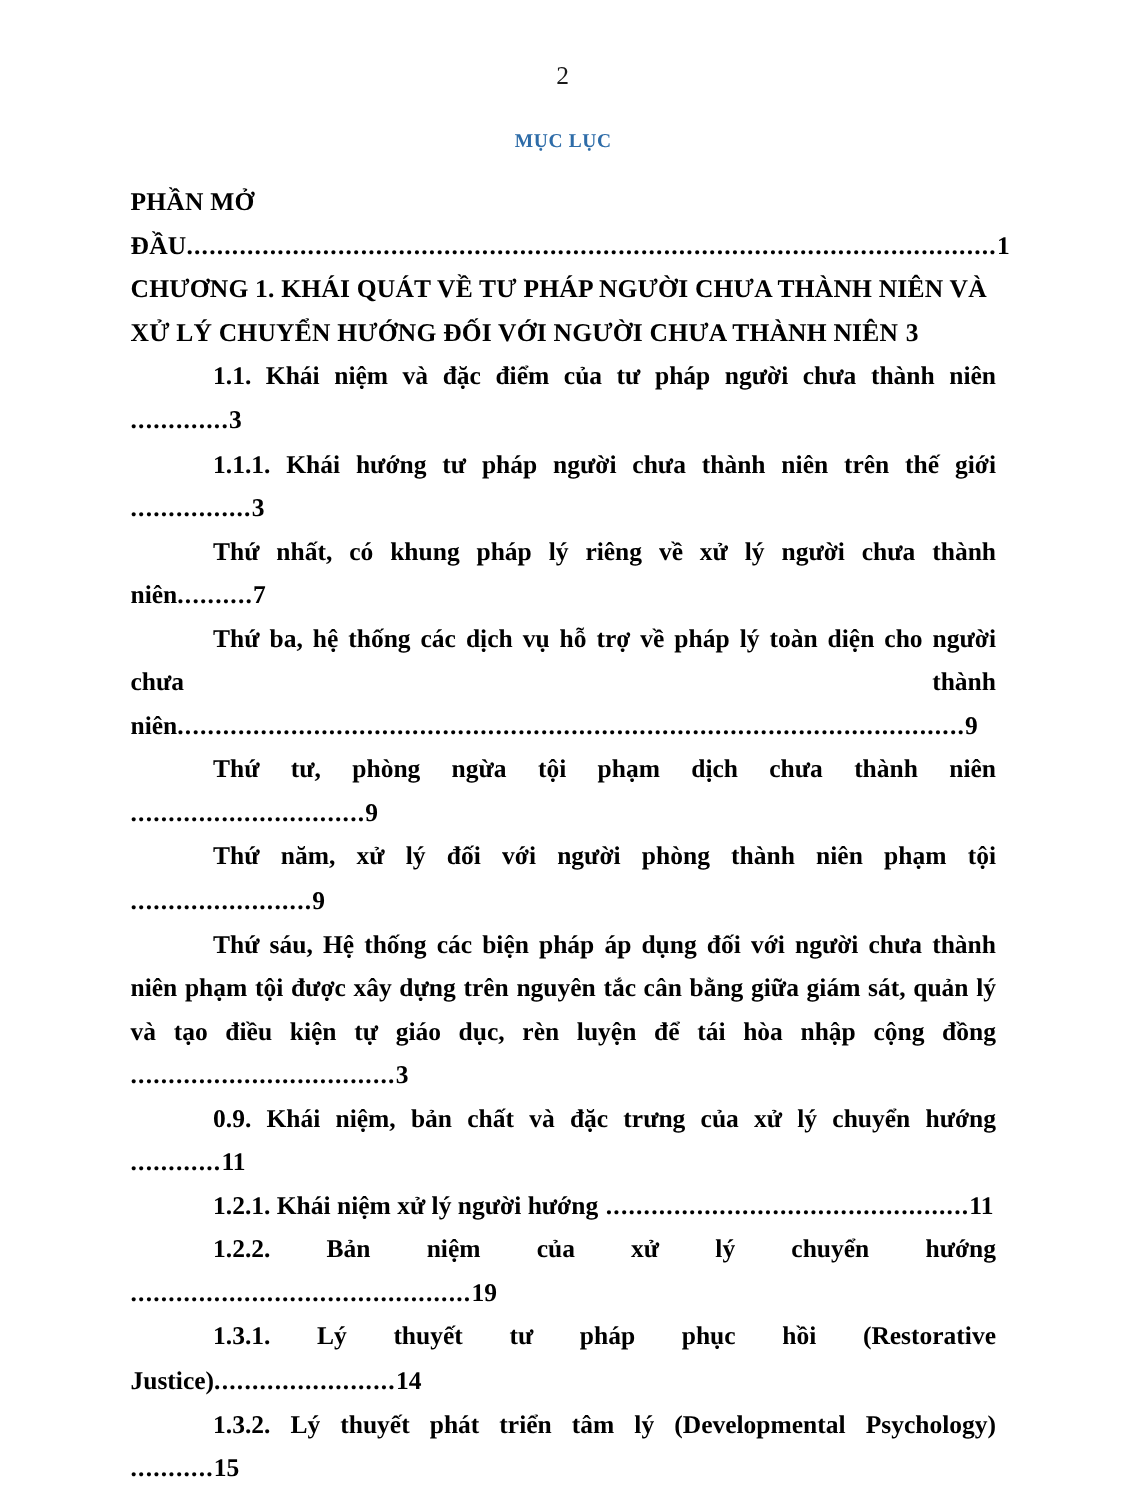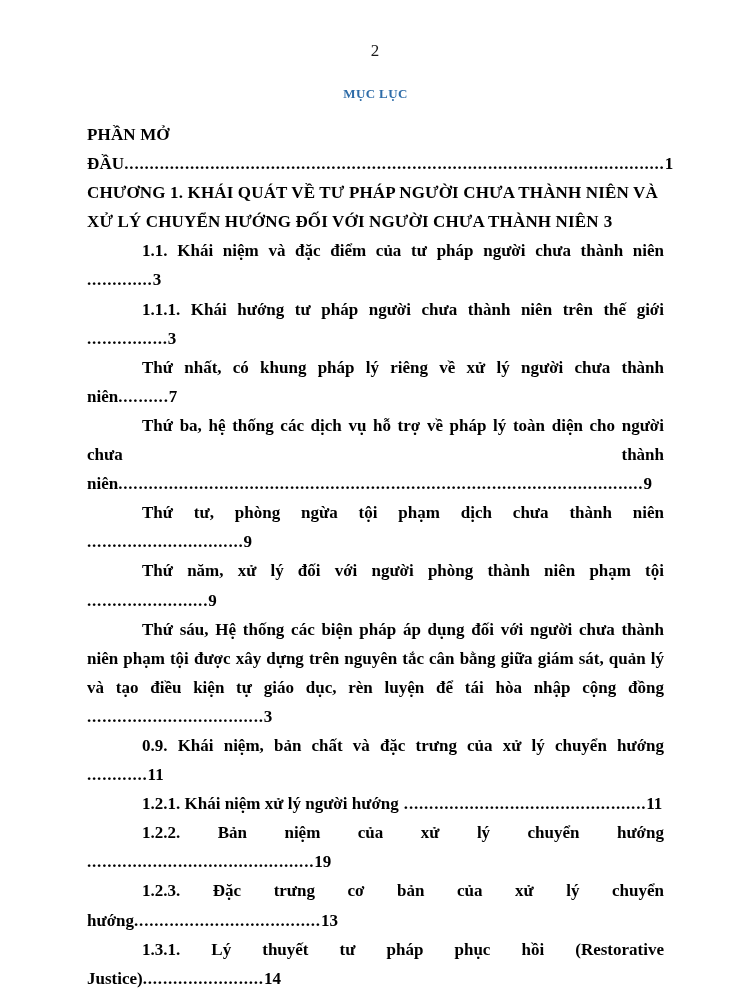--- a/index.html
+++ b/index.html
@@ -100,19 +100,18 @@
         <div class="entry level-1 justify"><span>1.1. Khái niệm và đặc điểm của tư pháp người chưa thành niên</span><span class="leader"> .............</span><span class="pg">3</span></div>
         <div class="entry level-1 justify"><span>1.1.1. Khái hướng tư pháp người chưa thành niên trên thế giới</span><span class="leader"> ................</span><span class="pg">3</span></div>
         <div class="entry level-1 justify"><span>Thứ nhất, có khung pháp lý riêng về xử lý người chưa thành niên</span><span class="leader">..........</span><span class="pg">7</span></div>
         <div class="entry level-1 justify"><span>Thứ ba, hệ thống các dịch vụ hỗ trợ về pháp lý toàn diện cho người chưa thành niên</span><span class="leader">........................................................................................................</span><span class="pg">9</span></div>
         <div class="entry level-1 justify"><span>Thứ tư, phòng ngừa tội phạm dịch chưa thành niên</span><span class="leader"> ...............................</span><span class="pg">9</span></div>
         <div class="entry level-1 justify"><span>Thứ năm, xử lý đối với người phòng thành niên phạm tội</span><span class="leader"> ........................</span><span class="pg">9</span></div>
         <div class="entry level-1 justify"><span>Thứ sáu, Hệ thống các biện pháp áp dụng đối với người chưa thành niên phạm tội được xây dựng trên nguyên tắc cân bằng giữa giám sát, quản lý và tạo điều kiện tự giáo dục, rèn luyện để tái hòa nhập cộng đồng</span><span class="leader"> ...................................</span><span class="pg">3</span></div>
         <div class="entry level-1 justify"><span>0.9. Khái niệm, bản chất và đặc trưng của xử lý chuyển hướng</span><span class="leader"> ............</span><span class="pg">11</span></div>
         <div class="entry level-1 justify"><span>1.2.1. Khái niệm xử lý người hướng</span><span class="leader"> ................................................</span><span class="pg">11</span></div>
         <div class="entry level-1 justify"><span>1.2.2. Bản niệm của xử lý chuyển hướng</span><span class="leader"> .............................................</span><span class="pg">19</span></div>
-        <div class="entry level-1 justify"><span>1.2.3. Đặc trưng cơ bản của xử lý chuyển hướng</span><span class="leader">.....................................</span><span class="pg">13</span></div>
         <div class="entry level-1 justify"><span>1.3.1. Lý thuyết tư pháp phục hồi (Restorative Justice)</span><span class="leader">........................</span><span class="pg">14</span></div>
         <div class="entry level-1 justify"><span>1.3.2. Lý thuyết phát triển tâm lý (Developmental Psychology)</span><span class="leader"> ...........</span><span class="pg">15</span></div>
       </div>
 
   </div>
 </div>
 
 </body></html>

